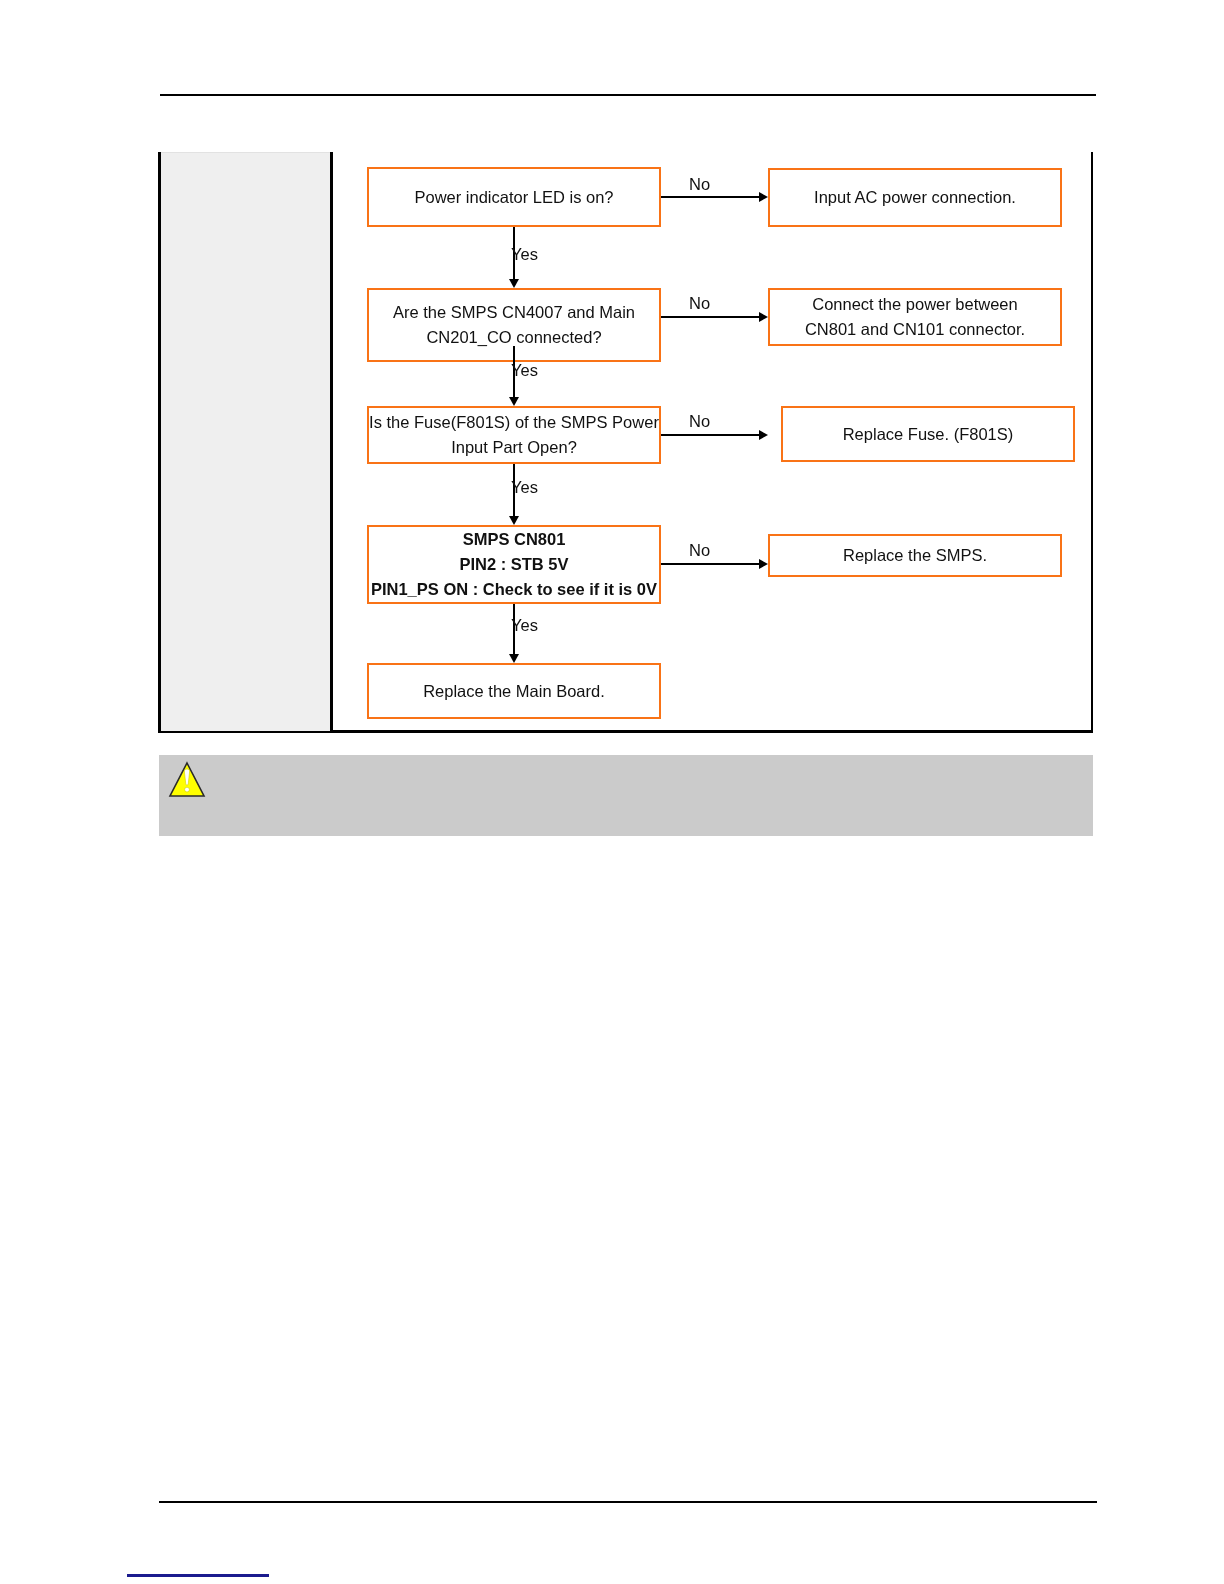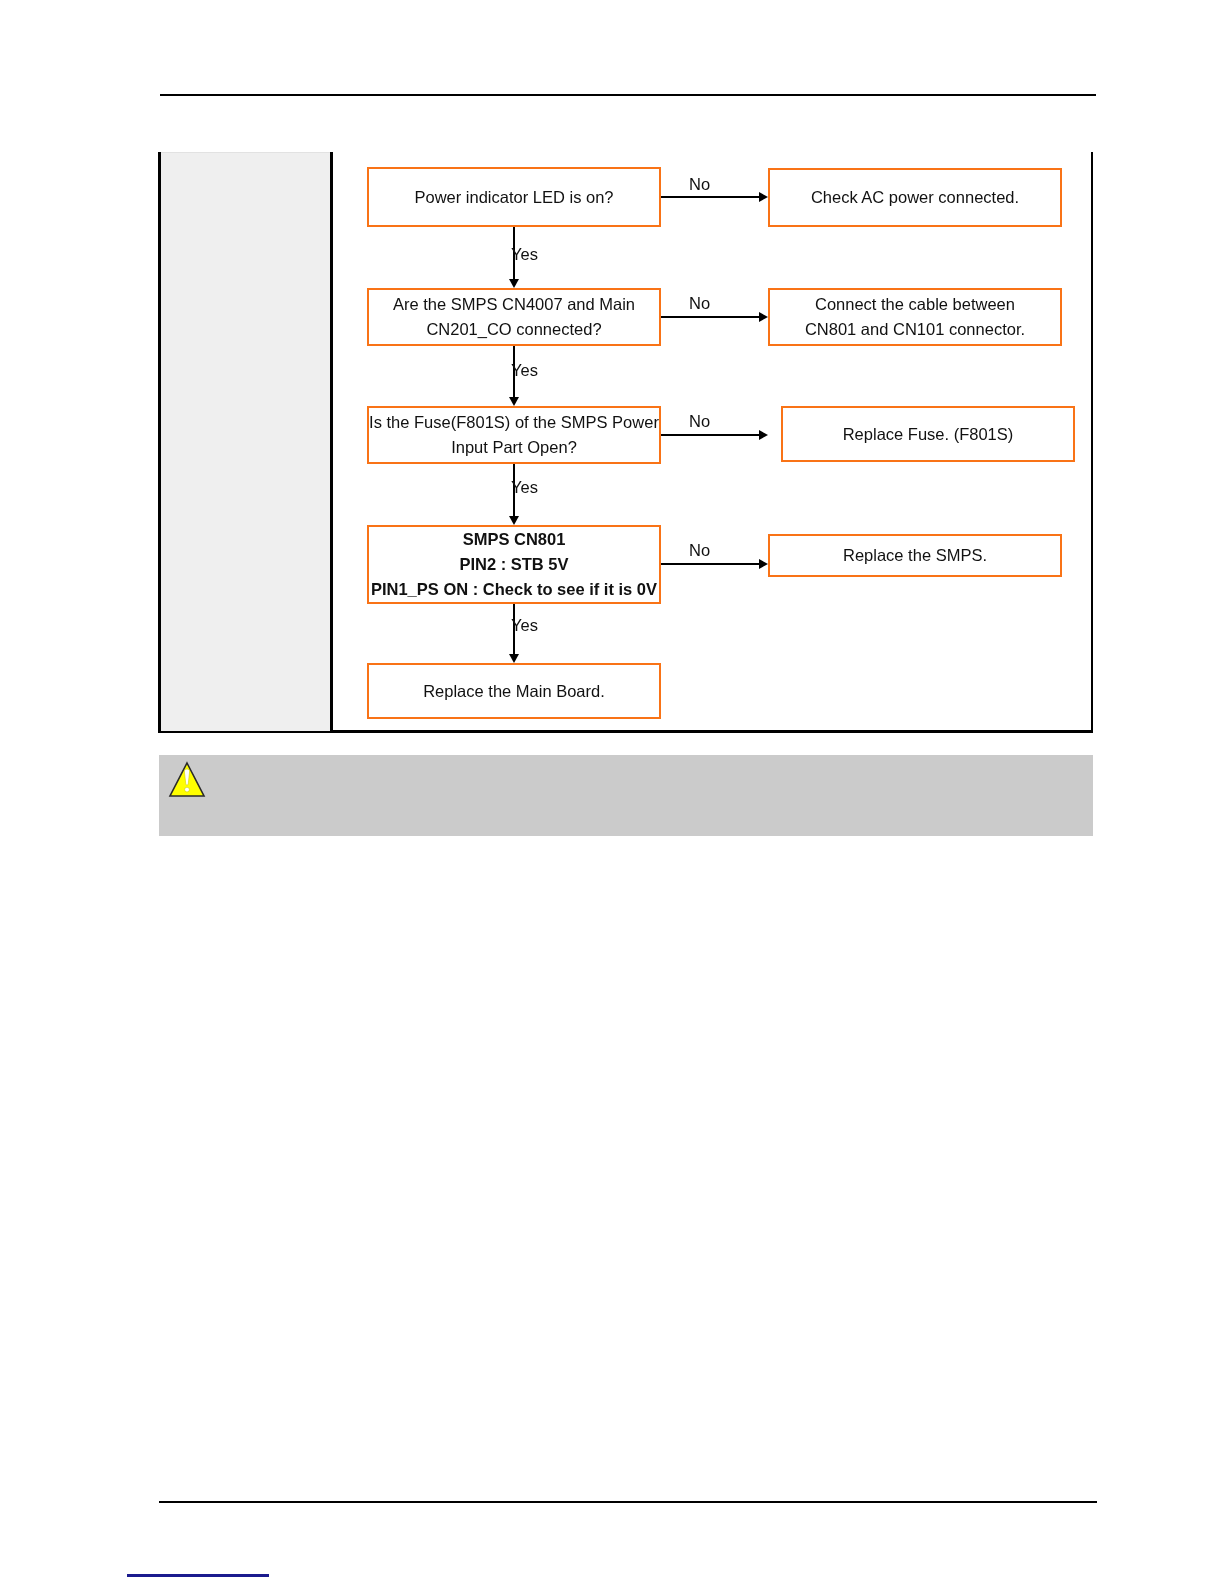--- a/index.html
+++ b/index.html
@@ -36,21 +36,21 @@
     box-sizing:border-box;
     background:#fff;
     display:flex;align-items:center;justify-content:center;
     text-align:center;
     font-size:16.5px;line-height:1.5;
     white-space:pre-line;
   }
   .qcol{left:367px;width:294px;}
   .acol{left:768px;width:294px;}
   .q1{top:167px;height:60px;}
-  .q2{top:288px;height:58px;}
+  .q2{top:288px;height:74px;}
   .q3{top:406px;height:58px;}
   .q4{top:525px;height:79px;font-weight:bold;}
   .q5{top:663px;height:56px;}
   .a1{top:168px;height:59px;}
   .a2{top:288px;height:58px;}
   .a3{top:406px;height:56px;margin-left:13px;}
   .a4{top:534px;height:43px;}
   
   .vline{left:513px;width:2px;background:#000;}
   .v1{top:227px;height:53px;}
@@ -108,22 +108,22 @@
 <div class="abs box qcol q1">Power indicator LED is on?</div>
 <div class="abs box qcol q2">Are the SMPS CN4007 and Main
 CN201_CO connected?</div>
 <div class="abs box qcol q3">Is the Fuse(F801S) of the SMPS Power
 Input Part Open?</div>
 <div class="abs box qcol q4">SMPS CN801
 PIN2 : STB 5V
 PIN1_PS ON : Check to see if it is 0V</div>
 <div class="abs box qcol q5">Replace the Main Board.</div>
 
-<div class="abs box acol a1">Check AC power connected.</div>
-<div class="abs box acol a2">Connect the cable between
+<div class="abs box acol a1">Input AC power connection.</div>
+<div class="abs box acol a2">Connect the power between
 CN801 and CN101 connector.</div>
 <div class="abs box acol a3">Replace Fuse. (F801S)</div>
 <div class="abs box acol a4">Replace the SMPS.</div>
 
 <div class="abs vline v1"></div>
 <div class="abs head-down hd1"></div>
 <div class="abs vline v2"></div>
 <div class="abs head-down hd2"></div>
 <div class="abs vline v3"></div>
 <div class="abs head-down hd3"></div>

